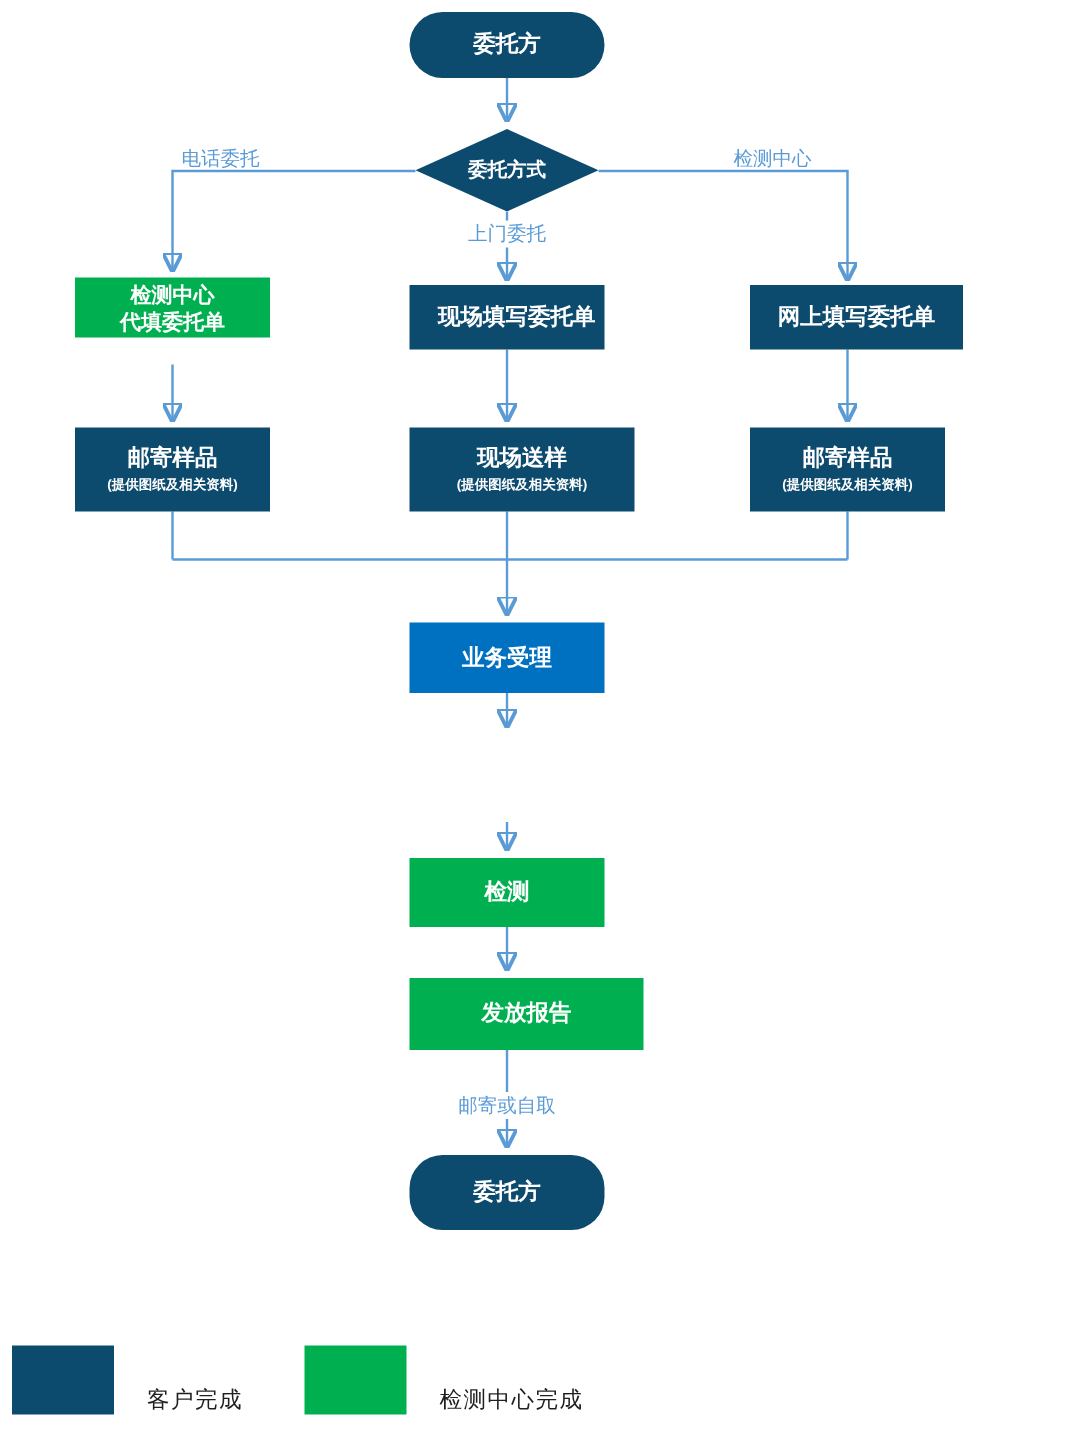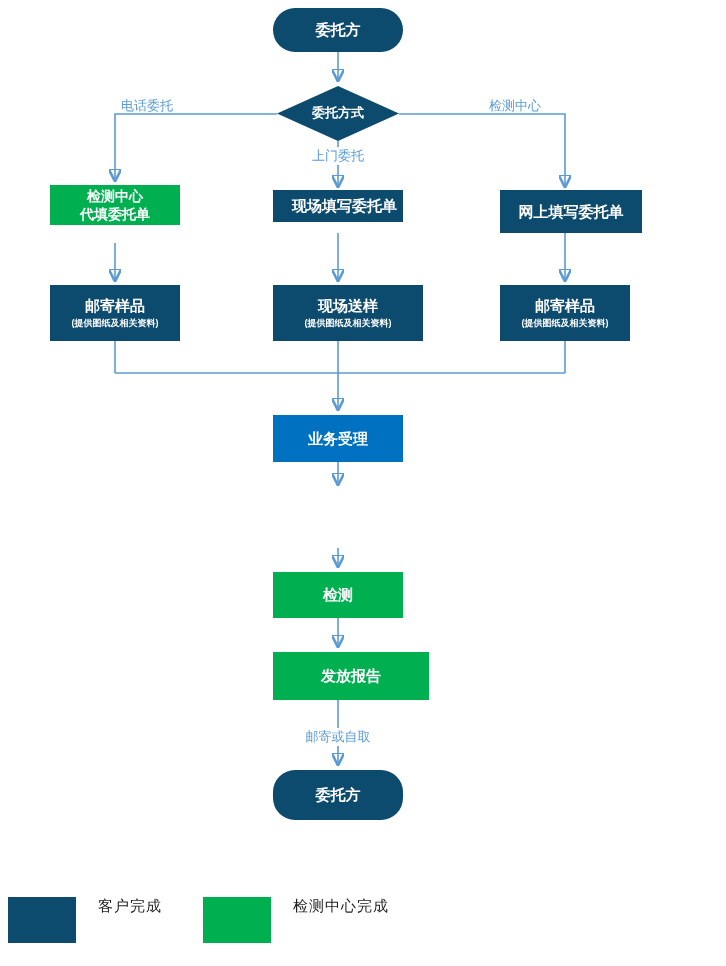--- a/index.html
+++ b/index.html
@@ -22,21 +22,21 @@
   .diamond { clip-path:polygon(50% 0,100% 50%,50% 100%,0 50%); font-size:13px; }
   .two-line { font-size:14px; }
   .sub { font-size:9px; font-weight:700; margin-top:3px; white-space:nowrap; }
 
   .flow-label {
     position:absolute; color:#5B9BD5; font-size:13px;
     white-space:nowrap; z-index:3;
   }
   .center-label { transform:translateX(-50%); background:#ffffff; padding:0 3px; }
 
-  .legend-item { position:absolute; display:flex; align-items:flex-start; gap:22px; z-index:2; }
+  .legend-item { position:absolute; display:flex; align-items:flex-end; gap:22px; z-index:2; }
   .swatch { width:68px; height:46px; display:inline-block; }
   .legend-label { font-size:15px; color:#1f1f1f; letter-spacing:1px; white-space:nowrap; }
 </style>
 </head>
 <body>
 
 <div class="canvas">
 
   <svg class="connectors" width="726" height="966" viewBox="0 0 726 966">
     <defs>
@@ -73,21 +73,21 @@
   </div>
 
   <div class="flow-label" style="left:121px; top:97px;">电话委托</div>
   <div class="flow-label" style="left:489px; top:97px;">检测中心</div>
   <div class="flow-label center-label" style="left:338px; top:147px;">上门委托</div>
 
   <div class="node green two-line" style="left:50px; top:185px; width:130px; height:40px;">
     <span>检测中心</span>
     <span>代填委托单</span>
   </div>
-  <div class="node orange" style="left:273px; top:190px; width:130px; height:32px;padding-left:13px;">
+  <div class="node orange" style="left:273px; top:190px; width:130px; height:43px;padding-left:13px;">
     <span>现场填写委托单</span>
   </div>
   <div class="node orange" style="left:500px; top:190px; width:142px; height:43px;">
     <span>网上填写委托单</span>
   </div>
 
   <div class="node orange" style="left:50px; top:285px; width:130px; height:56px;">
     <span>邮寄样品</span>
     <span class="sub">(提供图纸及相关资料)</span>
   </div>

